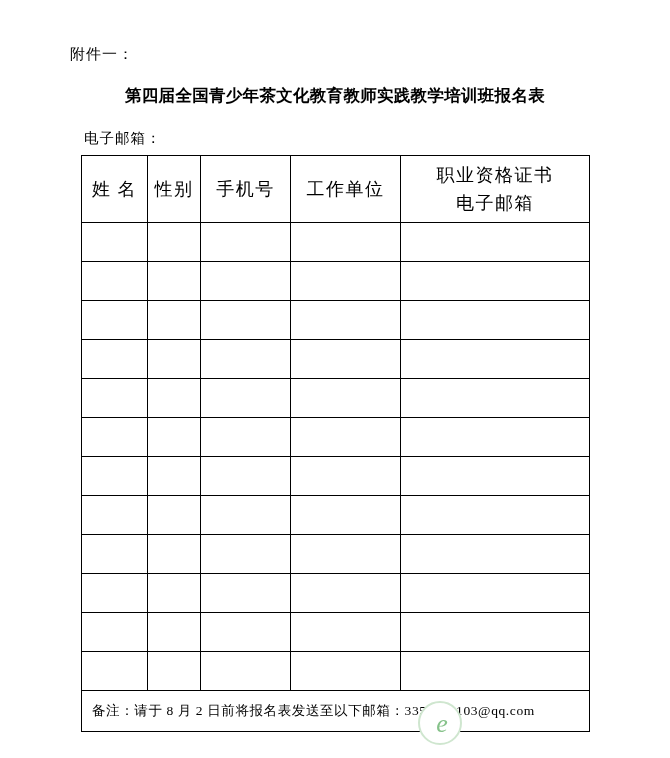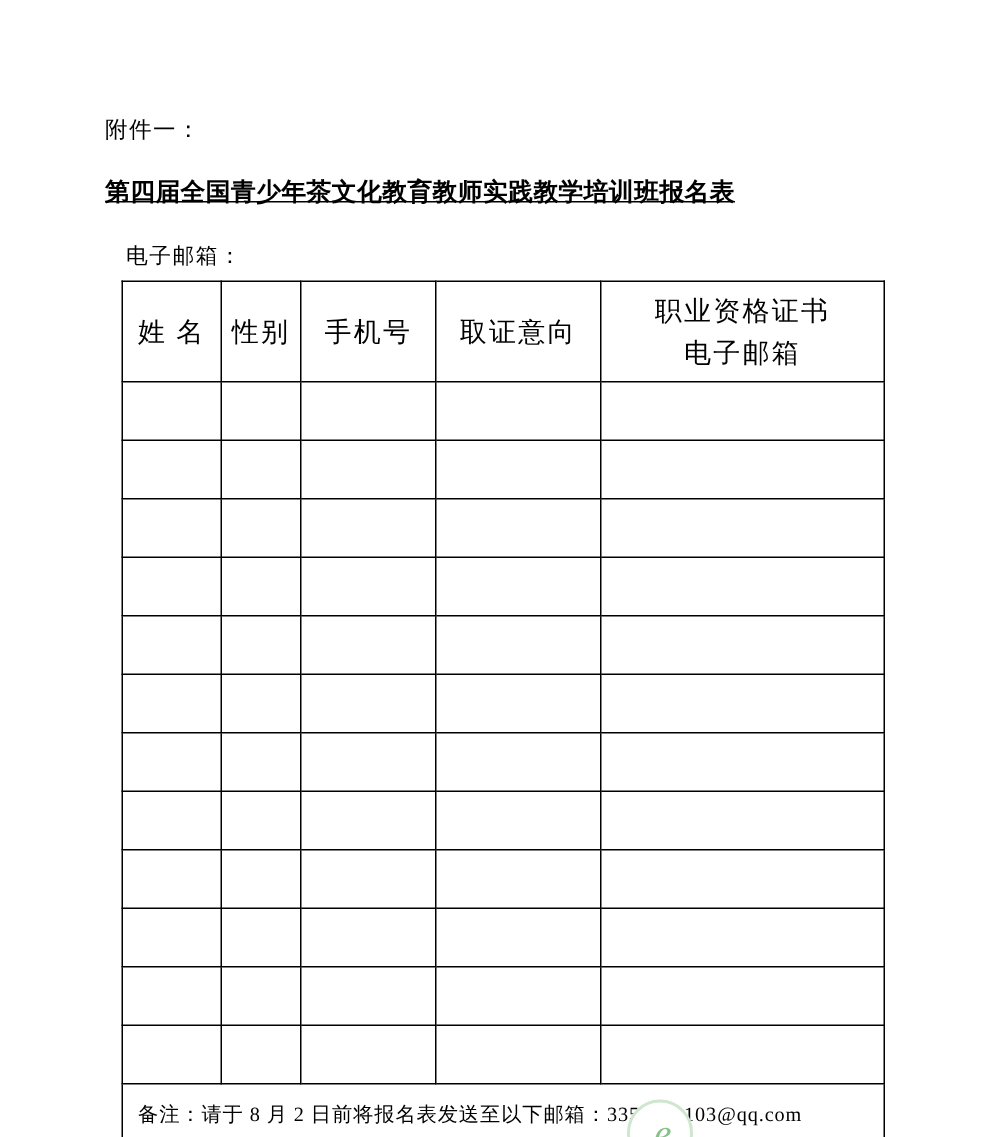--- a/index.html
+++ b/index.html
@@ -13,40 +13,39 @@
     font-family: "Liberation Serif", "DejaVu Serif", serif;
     color: #000000;
     position: relative;
     overflow: hidden;
   }
   .page {
     position: relative;
     width: 670px;
     height: 590px;
     box-sizing: border-box;
-    margin-top: 32px;
   }
   .attachment-label {
     position: absolute;
     left: 70px;
     top: 45px;
     font-size: 15px;
     letter-spacing: 1px;
     font-family: "Liberation Serif", "DejaVu Serif", serif;
   }
   .doc-title {
     position: absolute;
     left: 70px;
     top: 85px;
     width: 530px;
+    text-align: center;
     font-size: 16.5px;
     font-weight: bold;
     letter-spacing: 0.3px;
     font-family: "Liberation Sans", "DejaVu Sans", sans-serif;
-    text-decoration: underline;
   }
   .work-unit {
     position: absolute;
     left: 84px;
     top: 129px;
     font-size: 14.5px;
     letter-spacing: 1px;
   }
   .form-table {
     position: absolute;
@@ -139,21 +138,21 @@
       <col class="col-gender">
       <col class="col-phone">
       <col class="col-email">
       <col class="col-cert">
     </colgroup>
     <tbody>
       <tr>
         <td class="header-cell">姓 名</td>
         <td class="header-cell">性别</td>
         <td class="header-cell">手机号</td>
-        <td class="header-cell">取证意向</td>
+        <td class="header-cell">工作单位</td>
         <td class="header-cell">
           <span class="line1">职业资格证书</span>
           <span class="line2">电子邮箱</span>
         </td>
       </tr>
 
       <tr>
         <td></td>
         <td></td>
         <td></td>

